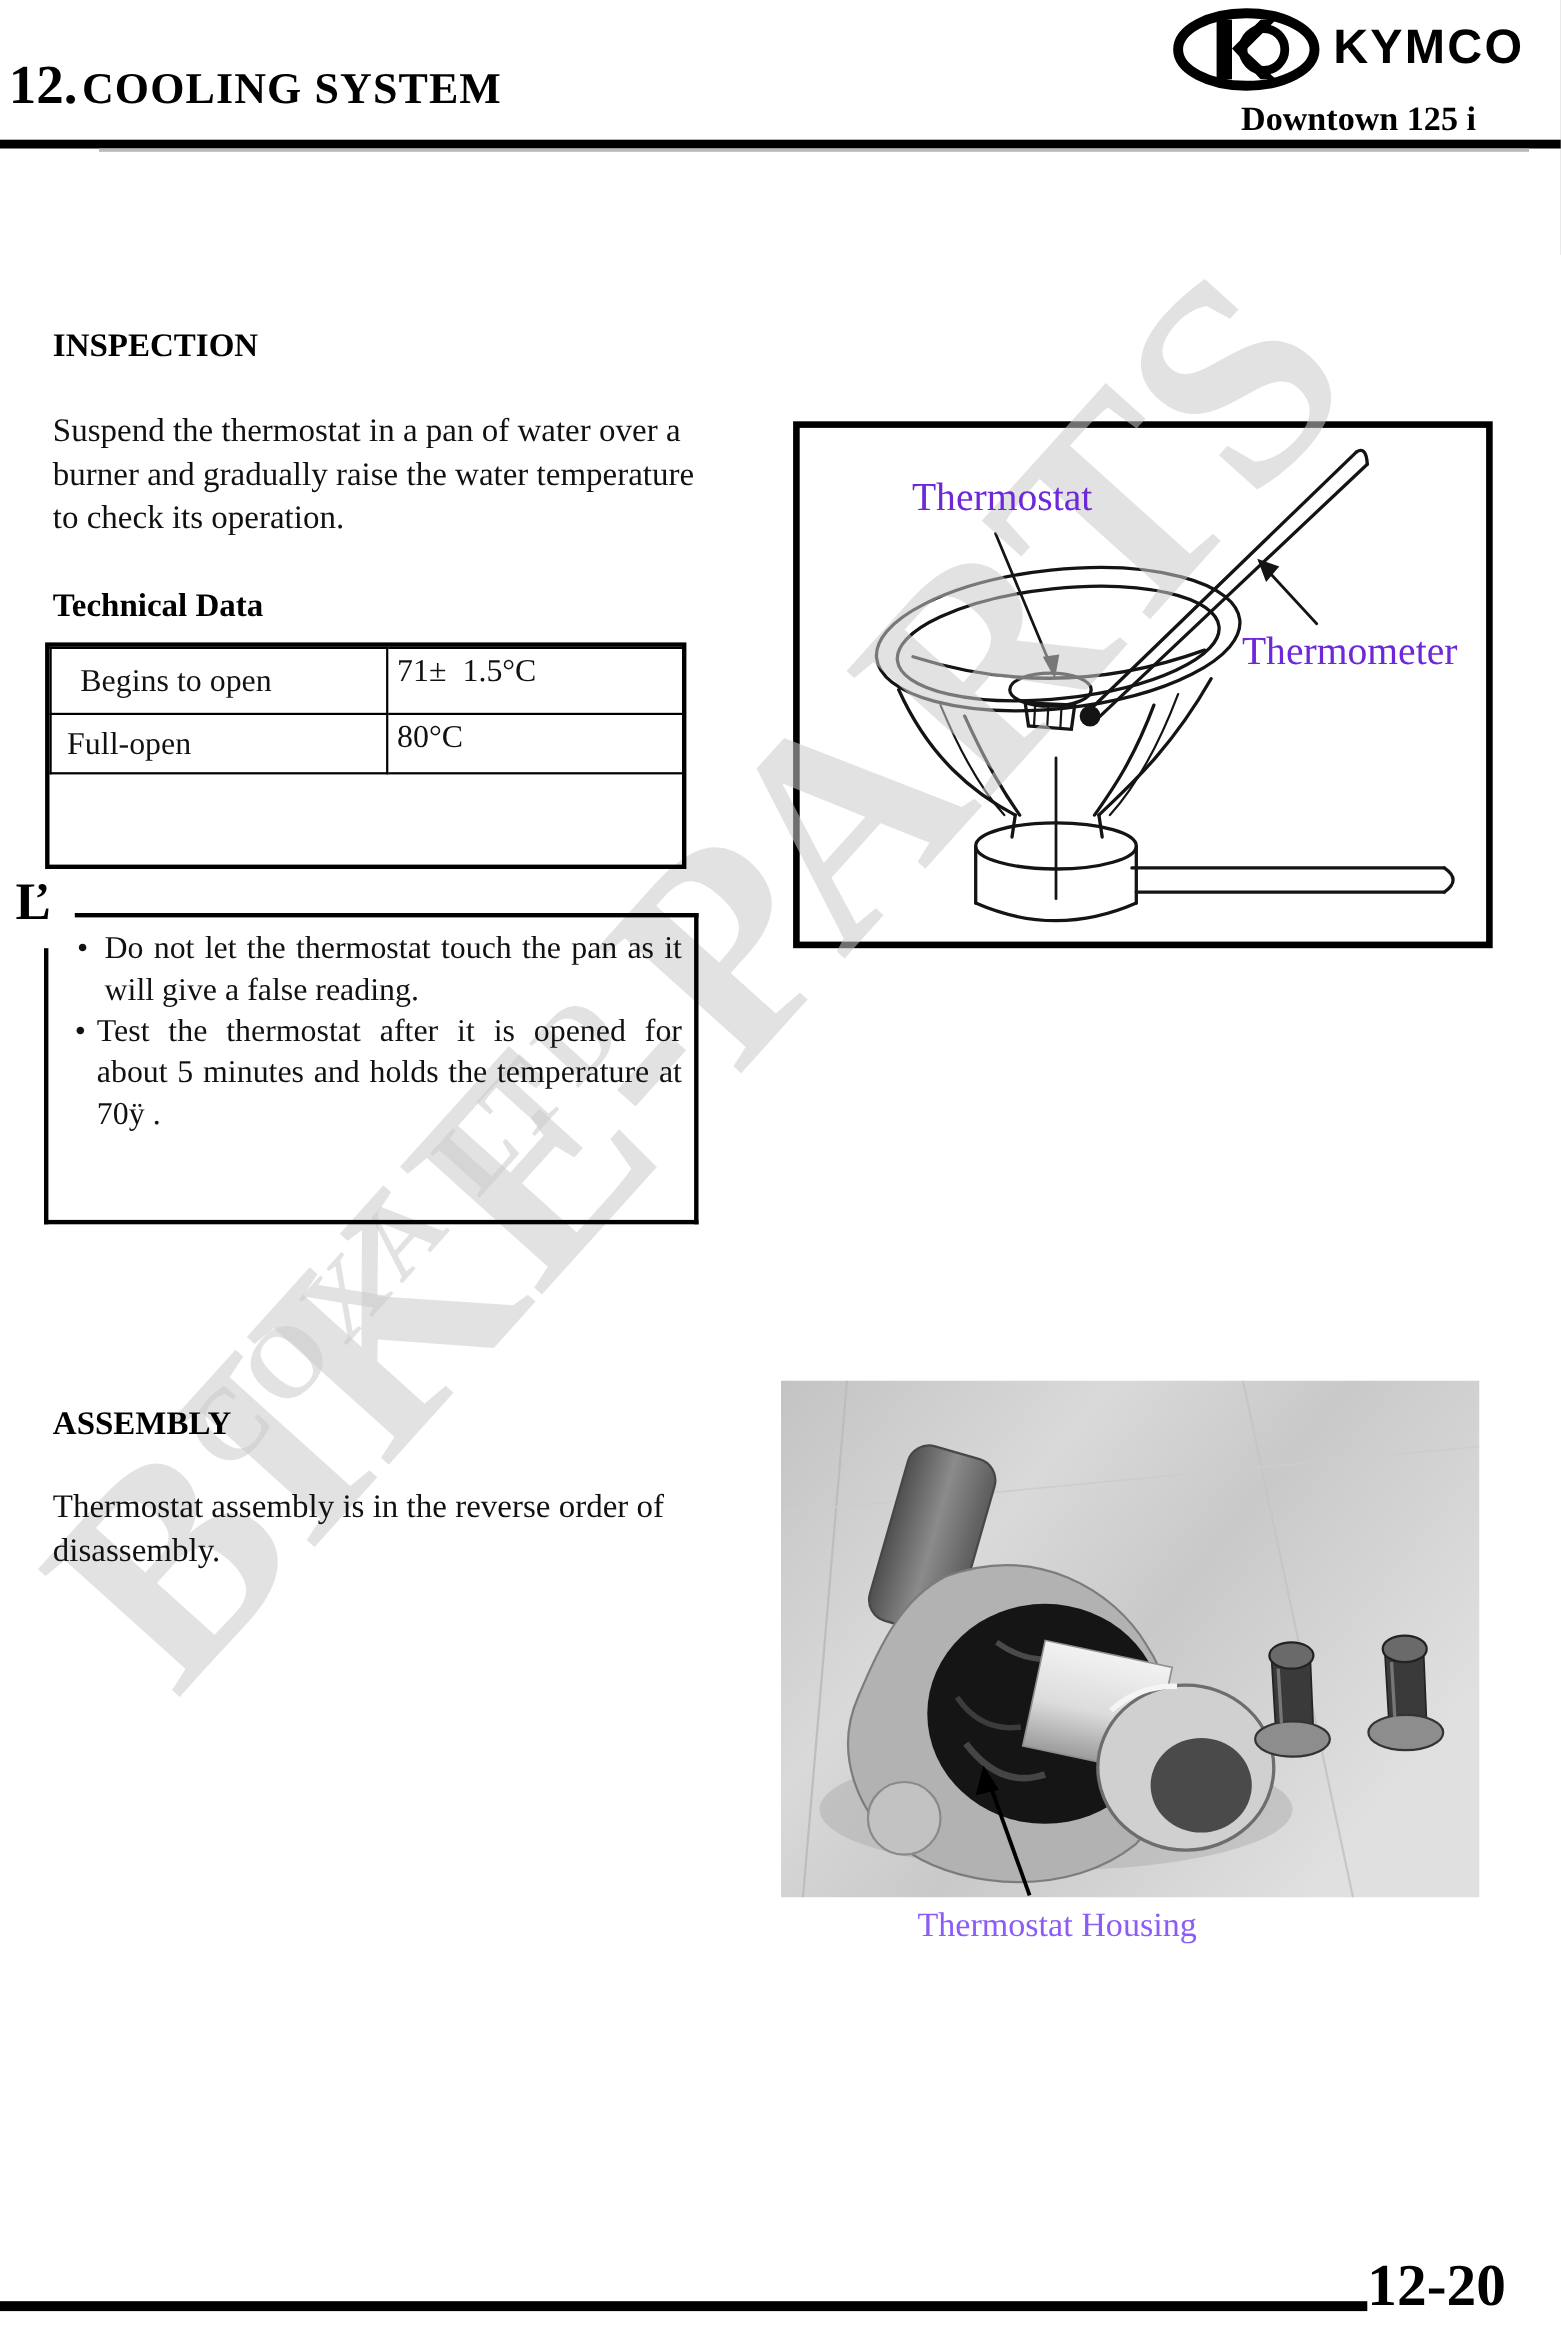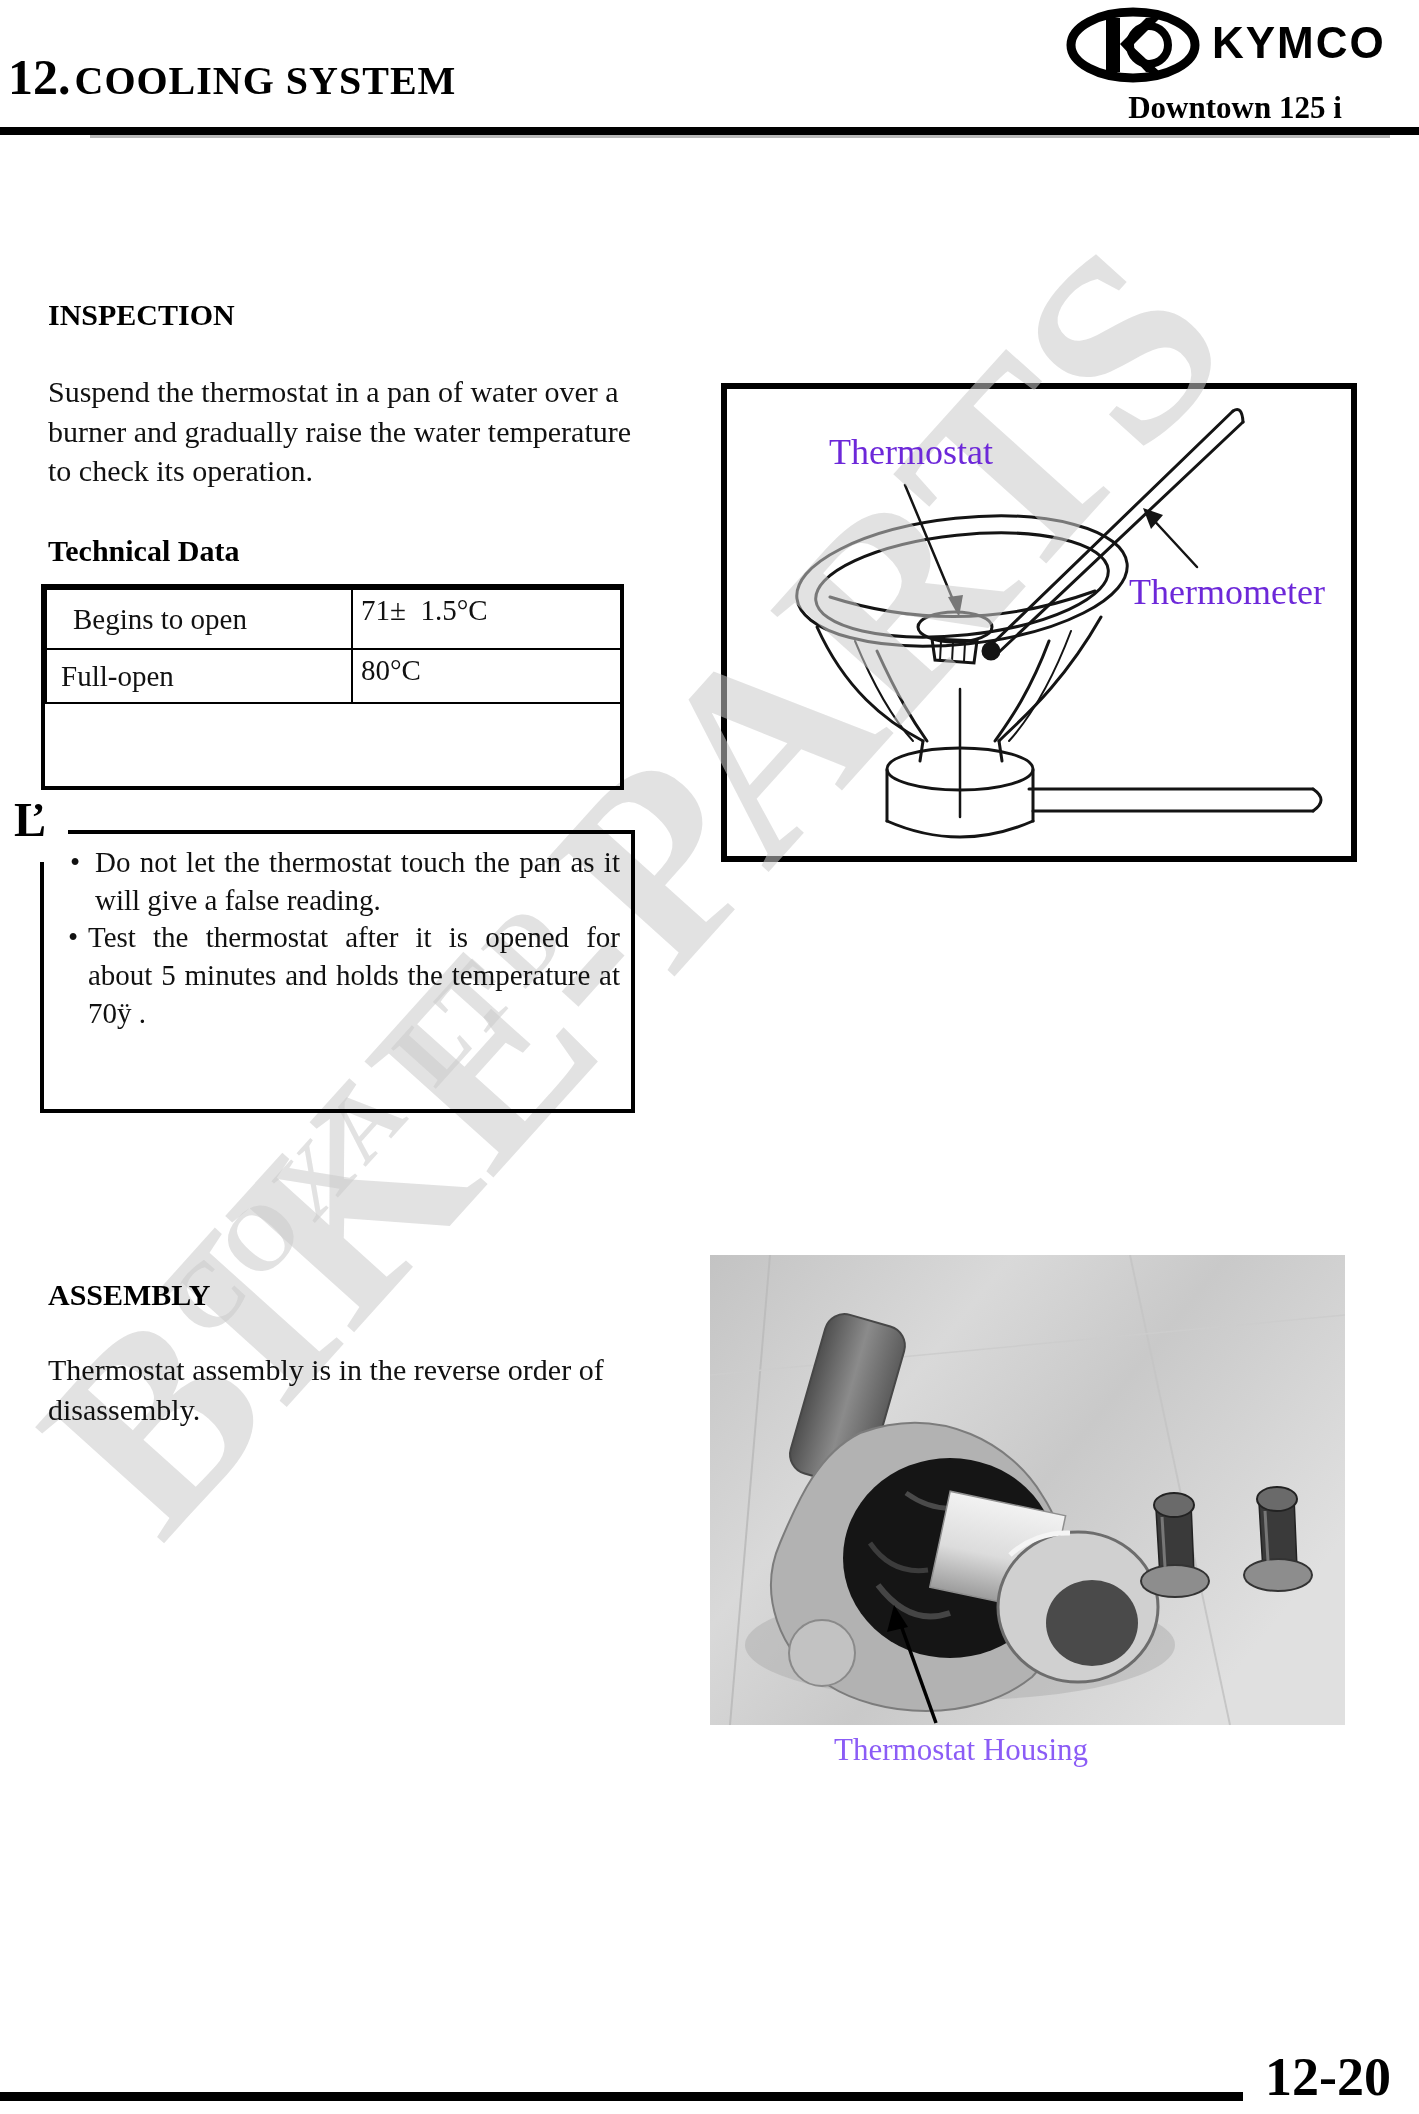--- a/index.html
+++ b/index.html
@@ -87,21 +87,21 @@
   }
   .watermark-sub{
     position:absolute;left:185px;top:1268px;z-index:2;
     transform:rotate(-48deg);transform-origin:0 50%;
     font-weight:bold;font-size:92px;letter-spacing:10px;
     opacity:0.55;white-space:nowrap;pointer-events:none;
   }
 
   
   .footer-rule{position:absolute;left:0;top:2092px;width:1243px;height:9px;background:#000;z-index:3;}
-  .page-number{position:absolute;left:1243px;top:2046px;z-index:3;font-weight:bold;font-size:54px;color:#000;margin-left:22px;}
+  .page-number{position:absolute;left:1243px;top:2046px;z-index:3;font-weight:bold;font-size:54px;color:#000;}
 </style>
 </head>
 <body>
 
 <div class="page">
 
   <div class="watermark" style="color:#cbcbcb;">BIKE-PARTS</div>
   <div class="watermark-sub" style="color: rgb(203, 203, 203);">COXA LTD</div>
 
   <div class="logo-box">

